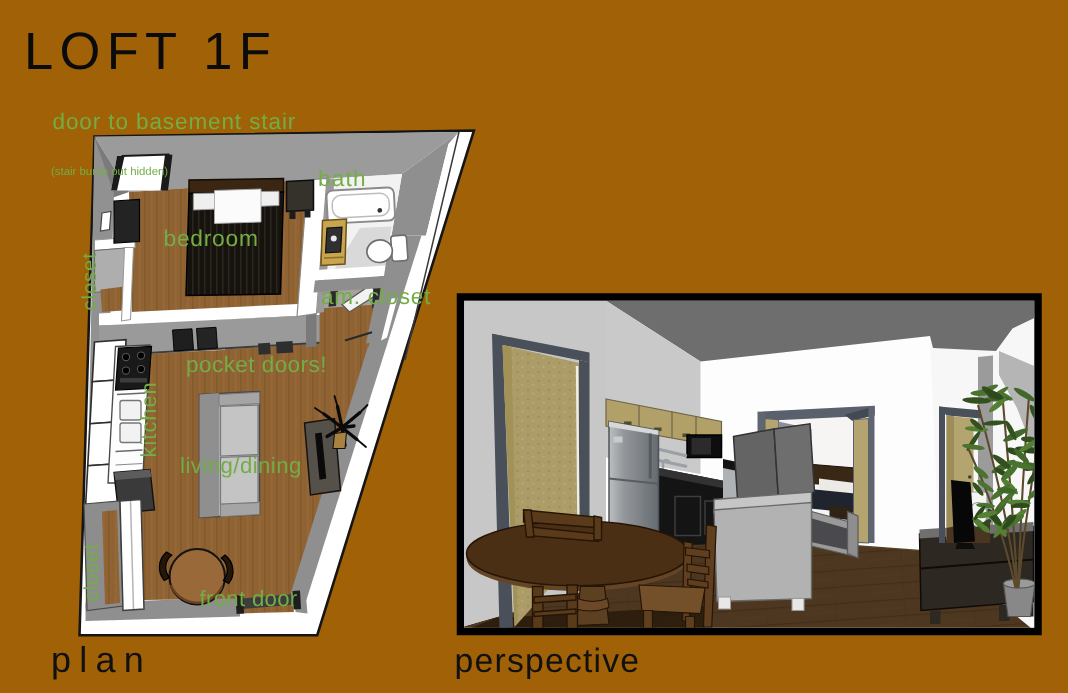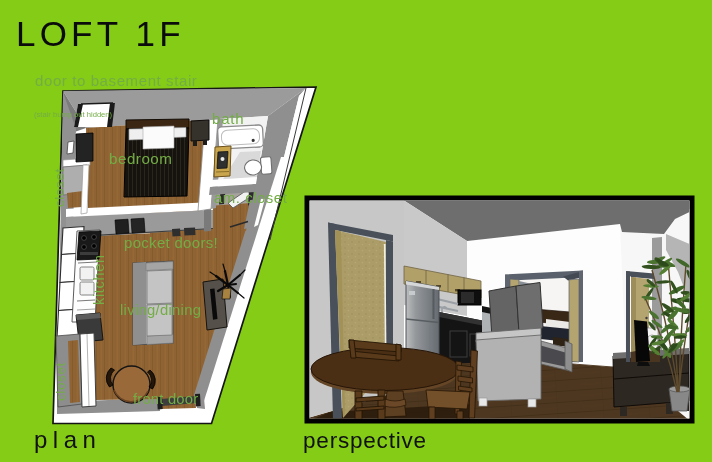--- a/index.html
+++ b/index.html
@@ -1,16 +1,16 @@
 <!DOCTYPE html>
 <html><head>
 <meta charset="utf-8">
 <style>
   html,body{margin:0;padding:0;background:#fff;}
-  #stage{position:relative;width:712px;height:462px;background:#84cc16;overflow:hidden;
+  #stage{position:relative;width:712px;height:462px;background:#a16207;overflow:hidden;
          font-family:"Liberation Sans", sans-serif;}
   svg{position:absolute;top:0;left:0;}
   .glabel{fill:#73ad45;font-family:"Liberation Sans",sans-serif;}
 </style>
 </head>
 <body>
 <div id="stage">
 <svg width="712" height="462" viewBox="0 0 712 462">
 <defs>
   <pattern id="wood" width="8" height="42" patternUnits="userSpaceOnUse">

